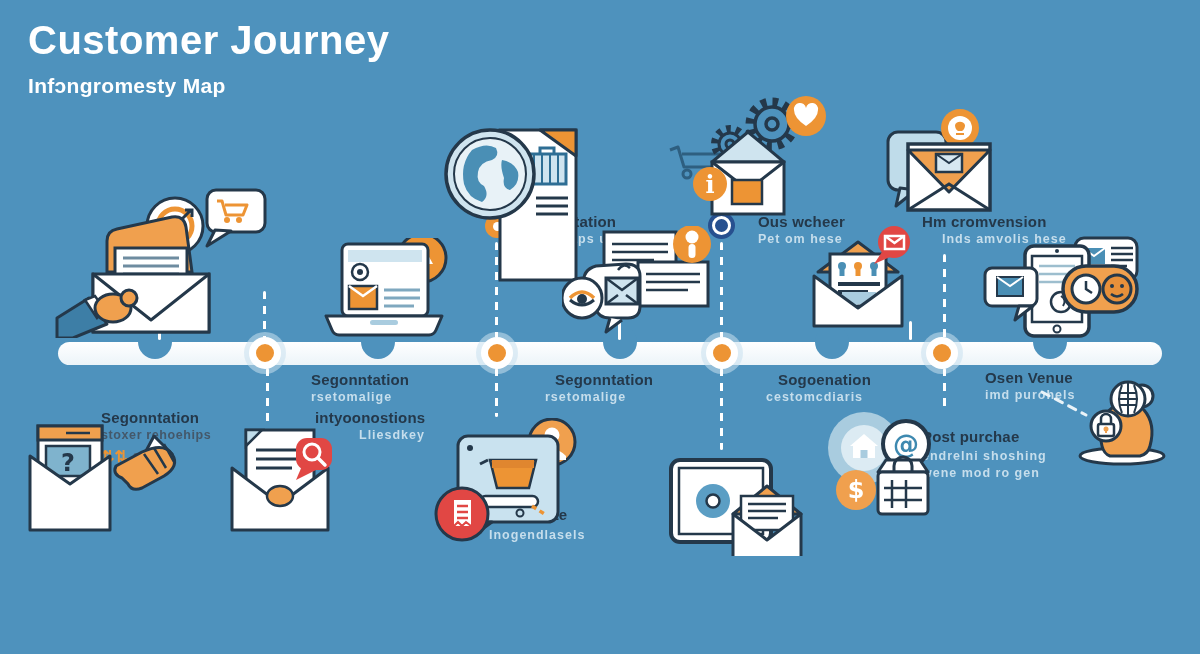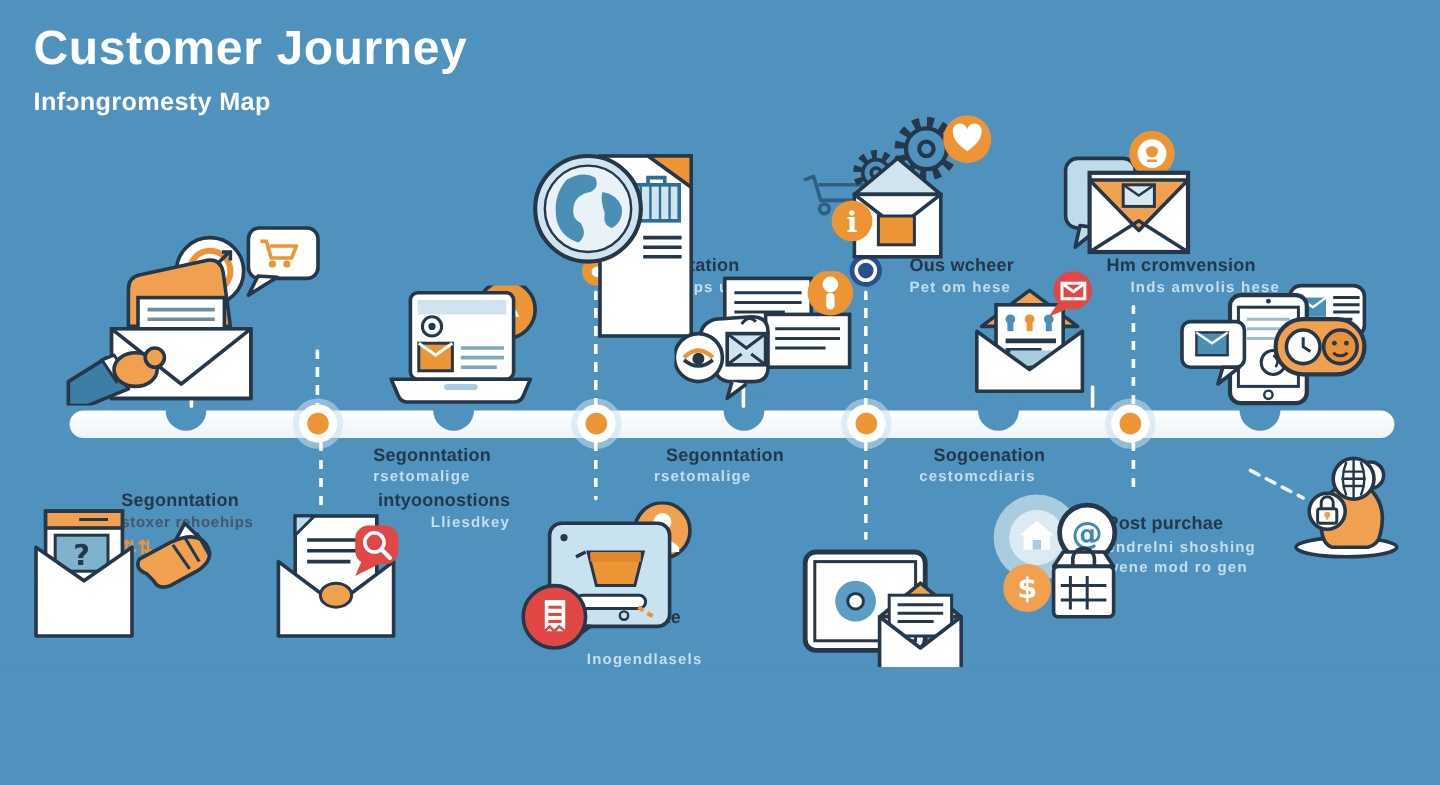--- a/index.html
+++ b/index.html
@@ -118,24 +118,28 @@
   <div class="abs" style="left:555px;top:371px">
     <div class="t-title">Segonntation</div>
     <div class="t-sub" style="margin-left:-10px">rsetomalige</div>
   </div>
 
   <div class="abs" style="left:778px;top:371px">
     <div class="t-title">Sogoenation</div>
     <div class="t-sub" style="margin-left:-12px">cestomcdiaris</div>
   </div>
 
+  <div class="abs" style="left:985px;top:369px">
+    <div class="t-title">Osen Venue</div>
+    <div class="t-sub">imd purohels</div>
+  </div>
 
   <div class="abs" style="left:483px;top:506px">
     <div class="t-title">Tou Purhite</div>
-    <div class="t-sub" style="margin-top:17px;margin-left:6px">Inogendlasels</div>
+    <div class="t-sub" style="margin-top:3px;margin-left:6px">Inogendlasels</div>
   </div>
 
   <div class="abs" style="left:922px;top:428px">
     <div class="t-title">Post purchae</div>
     <div class="t-sub" style="margin-top:2px">endrelni shoshing</div>
     <div class="t-sub">wene mod ro gen</div>
   </div>
 
   <div class="abs" style="left:55px;top:186px;width:215px;height:152px">
     <svg width="215" height="152" viewBox="0 0 215 152">

